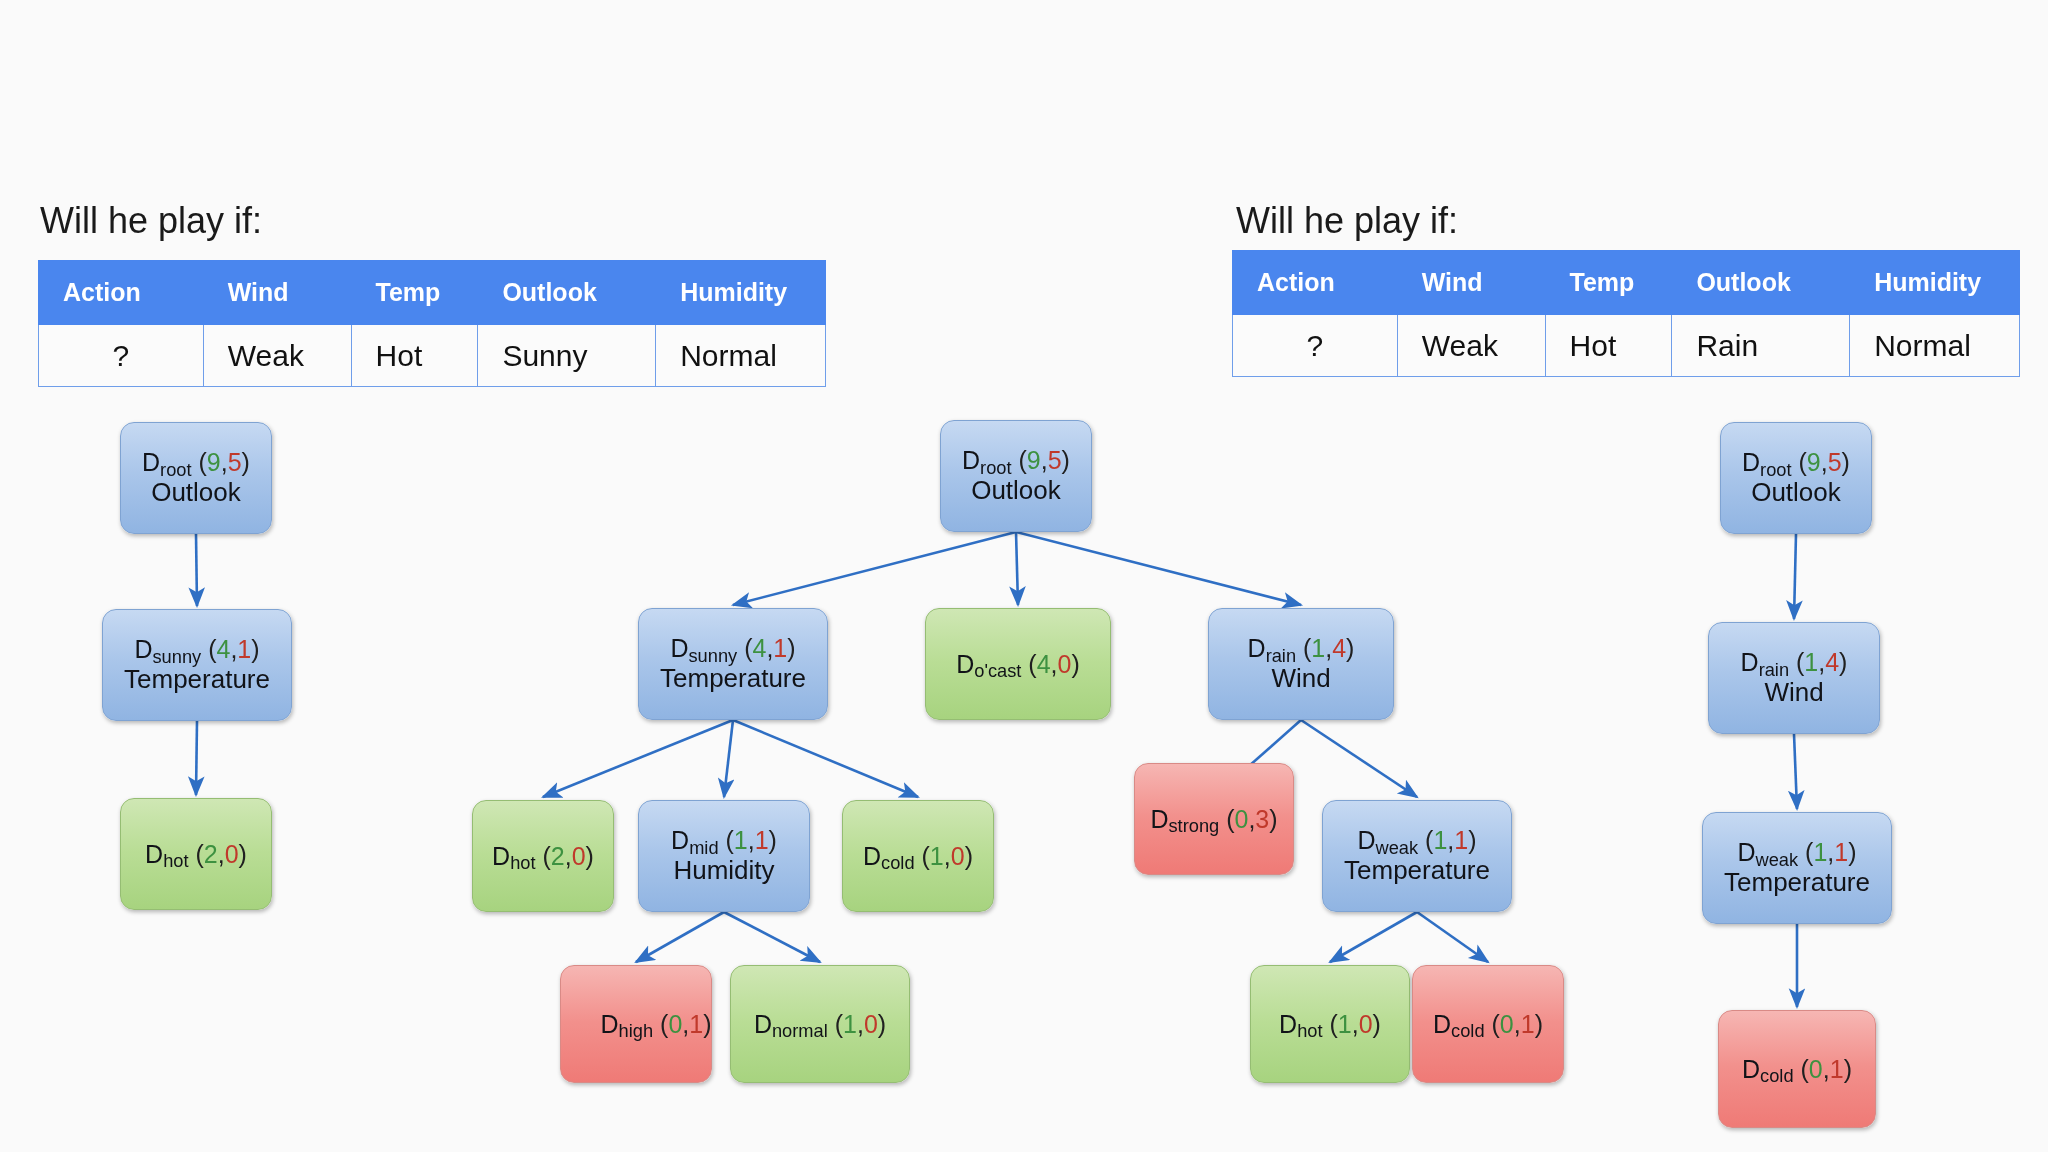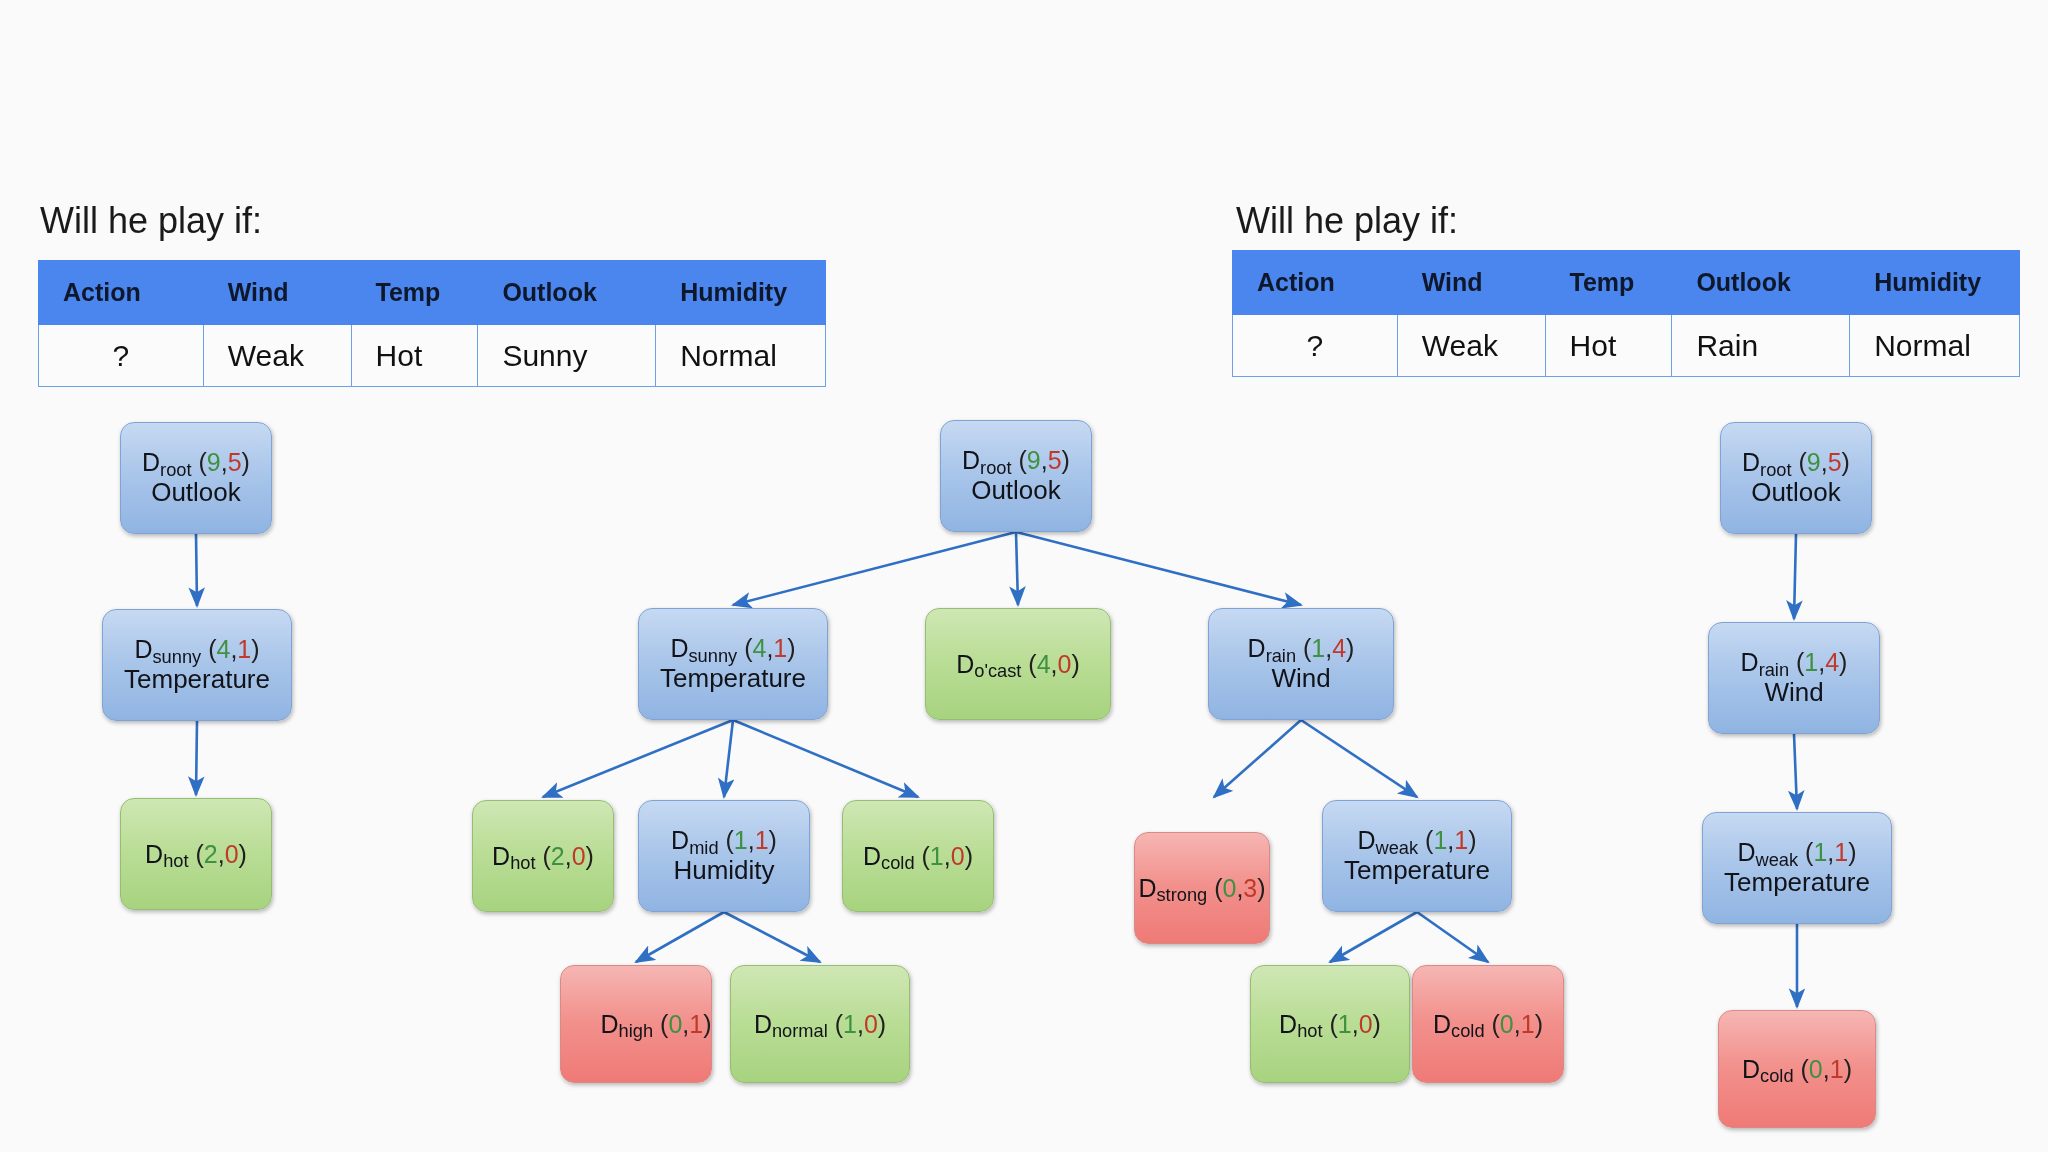--- a/index.html
+++ b/index.html
@@ -29,21 +29,21 @@
   }
   #prompt-left  { left: 40px;   top: 200px; }
   #prompt-right { left: 1236px; top: 200px; }
 
   
   .qtable { position: absolute; border-collapse: collapse; }
   #table-left  { left: 38px;   top: 260px; width: 788px; }
   #table-right { left: 1232px; top: 250px; width: 788px; }
 
   .qtable th {
-    background: #4a86ee; color: #0f172a;
+    background: #4a86ee; color: #ffffff;
     font-size: 25px; font-weight: bold;
     padding: 17px 0 17px 0;
     border: 1px solid #4a86ee;
     text-align: left; padding-left: 24px;
     white-space: nowrap;
   }
   .qtable td {
     background: #fbfbfb; color: #111;
     font-size: 30px; font-weight: 400;
     padding: 13px 0 13px 24px;
@@ -199,21 +199,21 @@
       <div class="node green" style="left: 472px; top: 800px; width: 142px; height: 112px;">
         <div class="line1">D<sub>hot</sub> <span class="cnt-paren">(</span><span class="cnt-pos">2</span><span class="cnt-paren">,</span><span class="cnt-neg">0</span><span class="cnt-paren">)</span></div>
       </div>
       <div class="node blue" style="left: 638px; top: 800px; width: 172px; height: 112px;">
         <div class="line1">D<sub>mid</sub> <span class="cnt-paren">(</span><span class="cnt-pos">1</span><span class="cnt-paren">,</span><span class="cnt-neg">1</span><span class="cnt-paren">)</span></div>
         <div class="line2">Humidity</div>
       </div>
       <div class="node green" style="left: 842px; top: 800px; width: 152px; height: 112px;">
         <div class="line1">D<sub>cold</sub> <span class="cnt-paren">(</span><span class="cnt-pos">1</span><span class="cnt-paren">,</span><span class="cnt-neg">0</span><span class="cnt-paren">)</span></div>
       </div>
-      <div class="node red" style="left: 1134px; top: 832px; width: 136px; height: 112px;">
+      <div class="node red" style="left: 1134px; top: 763px; width: 160px; height: 112px;">
         <div class="line1">D<sub>strong</sub> <span class="cnt-paren">(</span><span class="cnt-pos">0</span><span class="cnt-paren">,</span><span class="cnt-neg">3</span><span class="cnt-paren">)</span></div>
       </div>
       <div class="node blue" style="left: 1322px; top: 800px; width: 190px; height: 112px;">
         <div class="line1">D<sub>weak</sub> <span class="cnt-paren">(</span><span class="cnt-pos">1</span><span class="cnt-paren">,</span><span class="cnt-neg">1</span><span class="cnt-paren">)</span></div>
         <div class="line2">Temperature</div>
       </div>
       <div class="node red" style="left: 560px; top: 965px; width: 152px; height: 118px; padding-left: 40px;">
         <div class="line1">D<sub>high</sub> <span class="cnt-paren">(</span><span class="cnt-pos">0</span><span class="cnt-paren">,</span><span class="cnt-neg">1</span><span class="cnt-paren">)</span></div>
       </div>
       <div class="node green" style="left: 730px; top: 965px; width: 180px; height: 118px; text-align: right;">

